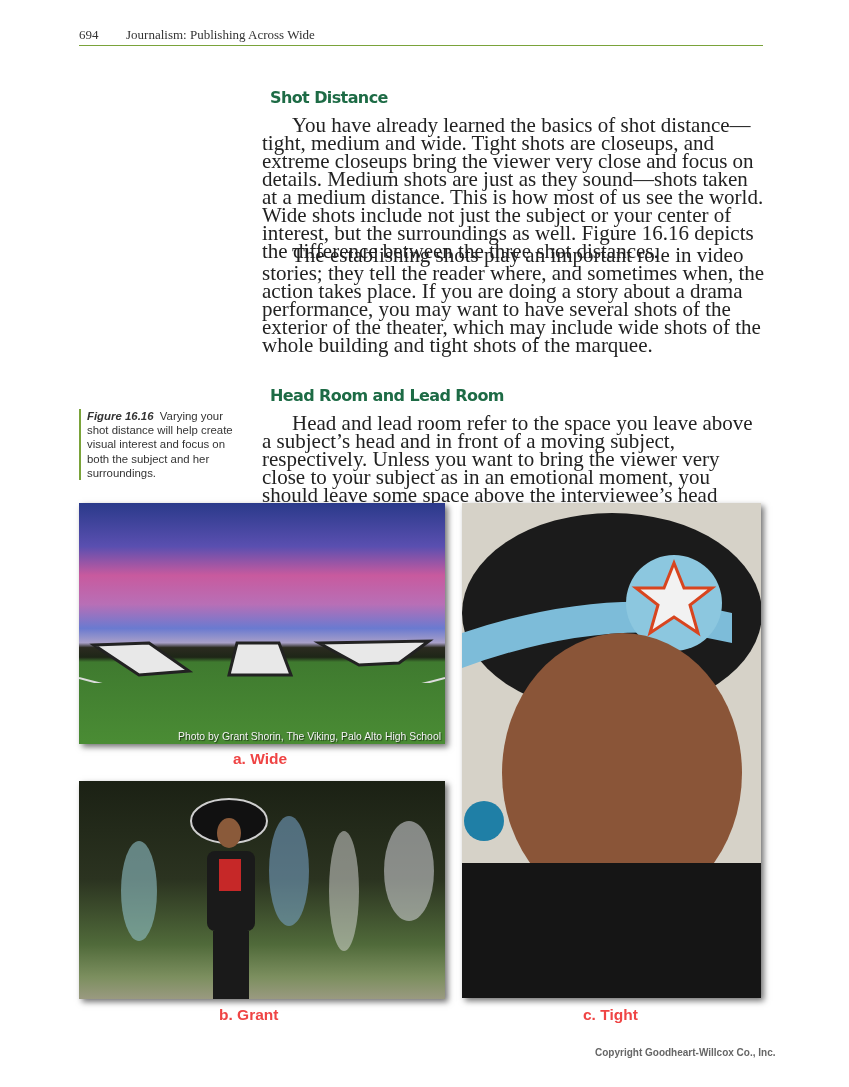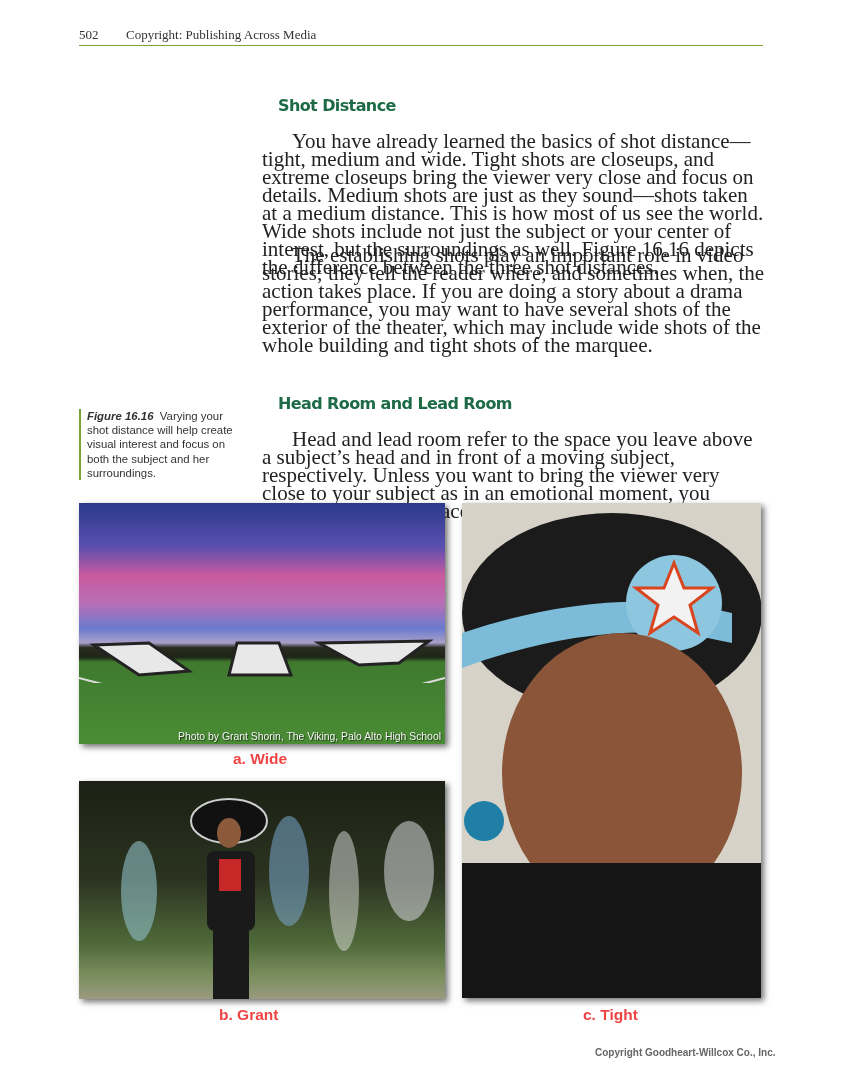--- a/index.html
+++ b/index.html
@@ -3,21 +3,21 @@
   <meta charset="utf-8">
   <style>
     html, body { margin: 0; padding: 0; background: #ffffff; }
     body { width: 849px; height: 1087px; position: relative; overflow: hidden; }
     .header { position: absolute; left: 79px; top: 26px; width: 684px; height: 20px; font-family: "Liberation Serif", serif; font-size: 13px; color: #333; }
     .header .pagenum { position: absolute; left: 0; top: 1px; }
     .header .runtitle { position: absolute; left: 47px; top: 1px; }
     .header-rule { position: absolute; left: 79px; top: 45px; width: 684px; height: 1px; background: #7aa33a; }
 
     .body-col { position: absolute; left: 262px; width: 503px; font-family: "Liberation Serif", "DejaVu Serif", serif; color: #222; }
-    .h2 { font-family: "DejaVu Sans", sans-serif; font-weight: bold; color: #1d6b45; font-size: 16px; letter-spacing: -0.6px; line-height: 20px; margin: 16px; }
+    .h2 { font-family: "DejaVu Sans", sans-serif; font-weight: bold; color: #1d6b45; font-size: 16px; letter-spacing: -0.6px; line-height: 20px; margin: 8px; }
     .para { font-size: 21px; line-height: 18px; margin: 0; text-indent: 30px; }
 
     .figcap { position: absolute; left: 79px; top: 409px; width: 160px; border-left: 2px solid #7aa33a; padding-left: 6px; font-family: "Liberation Sans", sans-serif; font-size: 11.4px; line-height: 14.2px; color: #333; }
     .figcap .fignum { font-weight: bold; font-style: italic; }
 
     .photo { position: absolute; box-shadow: 3px 3px 6px rgba(0,0,0,0.55); overflow: hidden; text-align: center; }
     .photo-wide { left: 79px; top: 503px; width: 366px; height: 241px;
       background: linear-gradient(180deg, #2a3a8a 0%, #5a4fb0 18%, #c85a9e 30%, #b86fb6 42%, #6a7ad0 52%, #a9a0c8 58%, #2b2b20 60%, #1e2617 64%, #3f7a2f 66%, #4a8c34 100%); }
     .photo-wide .field-letters { position: absolute; left: 0; top: 130px; width: 366px; height: 50px; }
     .photo-wide .credit { position: absolute; right: 4px; bottom: 2px; font-family: "Liberation Sans", sans-serif; font-size: 10.4px; color: #f4f4f4; text-shadow: 1px 1px 1px rgba(0,0,0,0.6); }
@@ -30,22 +30,22 @@
     .label-a { left: 233px; top: 750px; }
     .label-b { left: 219px; top: 1006px; }
     .label-c { left: 583px; top: 1006px; }
 
     .copyright { position: absolute; left: 595px; top: 1047px; font-family: "Liberation Sans", sans-serif; font-size: 10px; color: #666; font-weight: bold; }
   </style>
 </head>
 <body>
 
 <div class="header">
-  <span class="pagenum">502</span>
-  <span class="runtitle">Copyright: Publishing Across Media</span>
+  <span class="pagenum">694</span>
+  <span class="runtitle">Journalism: Publishing Across Wide</span>
 </div>
 <div class="header-rule"></div>
 
 <div class="body-col" style="top:80px;">
   <h2 class="h2">Shot Distance</h2>
   <p class="para" style="margin-top:6px;">You have already learned the basics of shot distance—tight, medium and wide. Tight shots are closeups, and extreme closeups bring the viewer very close and focus on details. Medium shots are just as they sound—shots taken at a medium distance. This is how most of us see the world. Wide shots include not just the subject or your center of interest, but the surroundings as well. Figure 16.16 depicts the difference between the three shot distances.</p>
 </div>
 
 <div class="body-col" style="top:240px;">
   <p class="para" style="margin-top:6px;">The establishing shots play an important role in video stories; they tell the reader where, and sometimes when, the action takes place. If you are doing a story about a drama performance, you may want to have several shots of the exterior of the theater, which may include wide shots of the whole building and tight shots of the marquee.</p>

